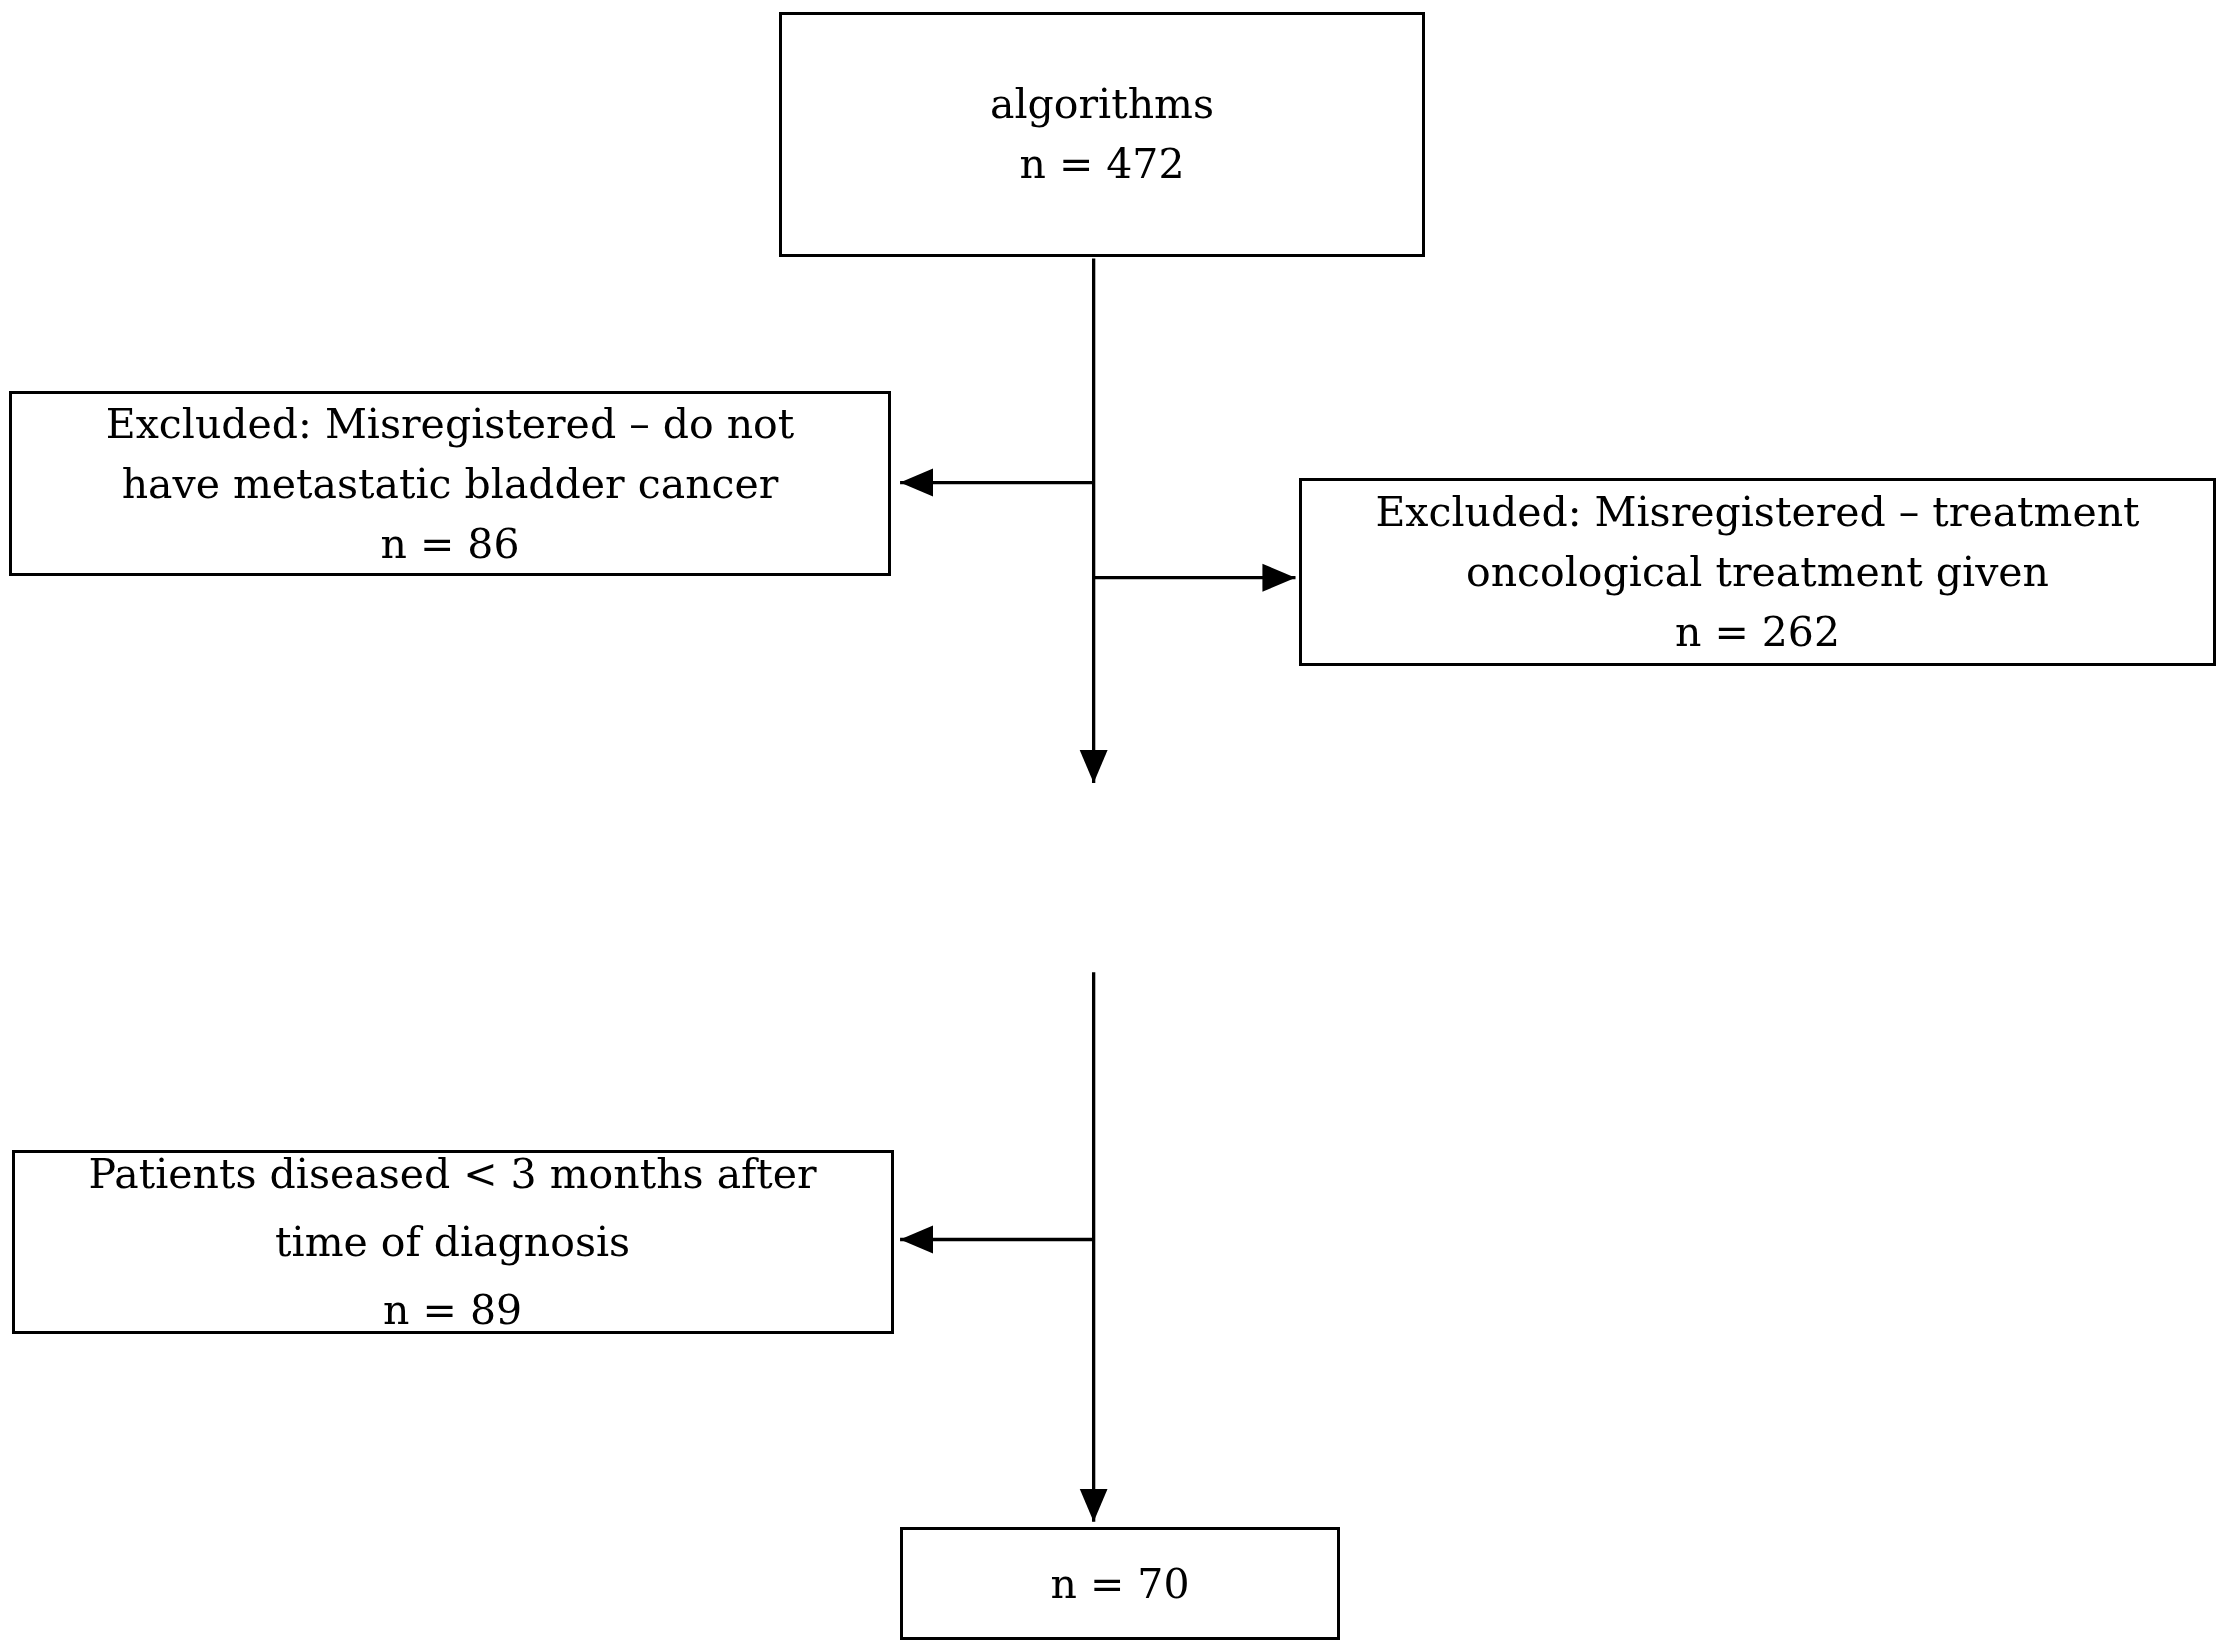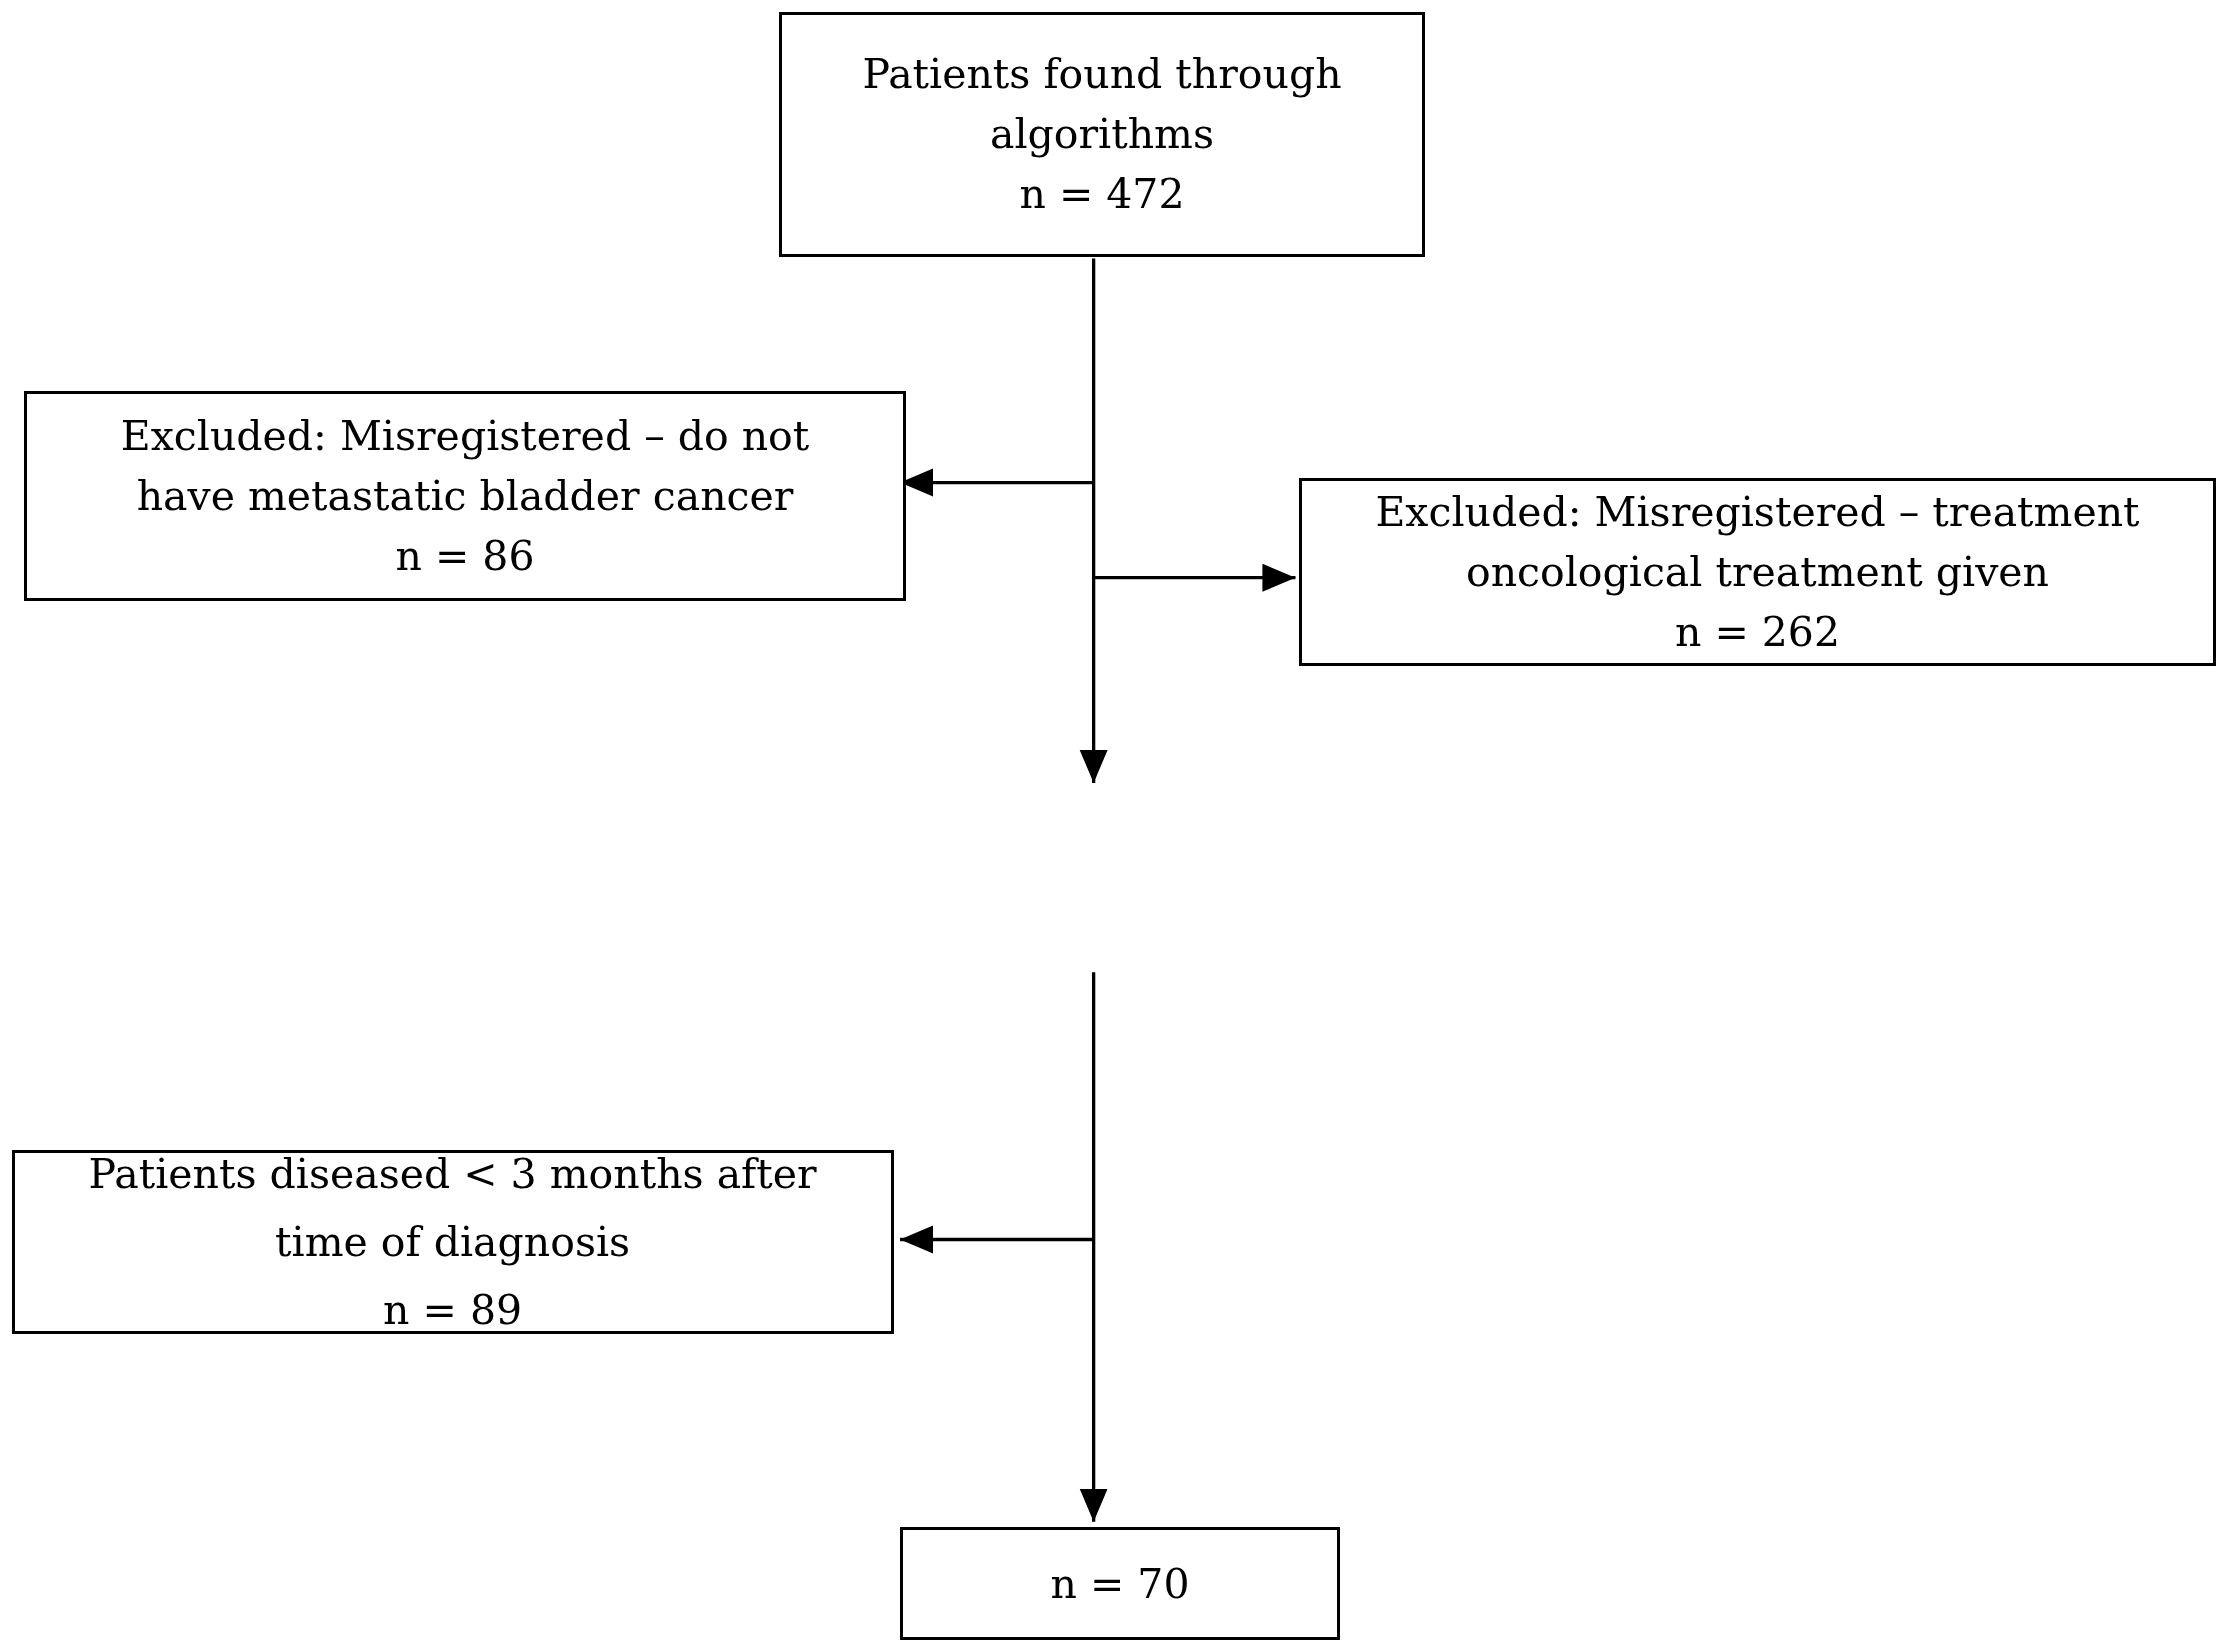--- a/index.html
+++ b/index.html
@@ -32,21 +32,21 @@
     justify-content: center;
     text-align: center;
     font-size: 41px;
     line-height: 60px;
     color: #000000;
   }
   .flow-box .line { white-space: nowrap; }
 
   
   #box-source            { left: 779px;  top: 11.6px;   width: 646px;  height: 245px; }
-  #box-excl-no-mbc       { left: 24px;   top: 391px;  width: 882px; height: 210px; }
+  #box-excl-no-mbc       { left: 9px;   top: 391px;  width: 882px; height: 185px; }
   #box-excl-treated      { left: 1299px; top: 478px;  width: 917px; height: 188px; }
   #box-eligible          { left: 423px;  top: 788px;  width: 1367px; height: 183px; }
   #box-excl-deceased     { left: 11.6px;   top: 1150px; width: 882px; height: 184px; gap: 8px; }
   #box-final             { left: 900px; top: 1527px; width: 440px;  height: 113px; }
 </style>
 </head>
 <body>
 
 <div class="canvas">
 
@@ -57,21 +57,20 @@
       </marker>
     </defs>
     <line x1="1322" y1="312" x2="1322" y2="946" stroke="#000000" stroke-width="4" marker-end="url(#arrowhead)"></line>
     <line x1="1322" y1="583" x2="1088" y2="583" stroke="#000000" stroke-width="4" marker-end="url(#arrowhead)"></line>
     <line x1="1322" y1="698" x2="1566" y2="698" stroke="#000000" stroke-width="4" marker-end="url(#arrowhead)"></line>
     <line x1="1322" y1="1175" x2="1322" y2="1839" stroke="#000000" stroke-width="4" marker-end="url(#arrowhead)"></line>
     <line x1="1322" y1="1498" x2="1088" y2="1498" stroke="#000000" stroke-width="4" marker-end="url(#arrowhead)"></line>
   </svg>
 
   <div class="flow-box" id="box-source">
-    <div class="line">Patients found through</div>
     <div class="line">algorithms</div>
     <div class="line">n = 472</div>
   </div>
 
   <div class="flow-box" id="box-excl-no-mbc">
     <div class="line">Excluded: Misregistered – do not</div>
     <div class="line">have metastatic bladder cancer</div>
     <div class="line">n = 86</div>
   </div>
 

